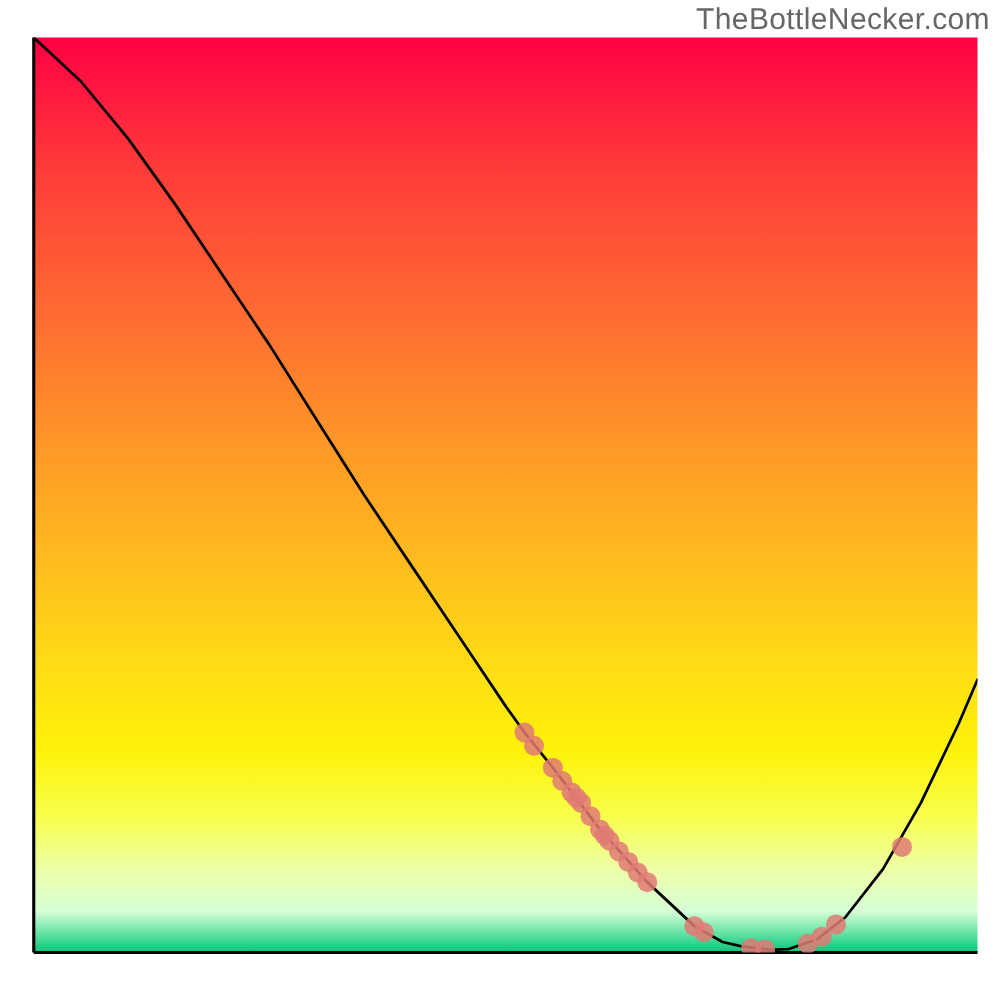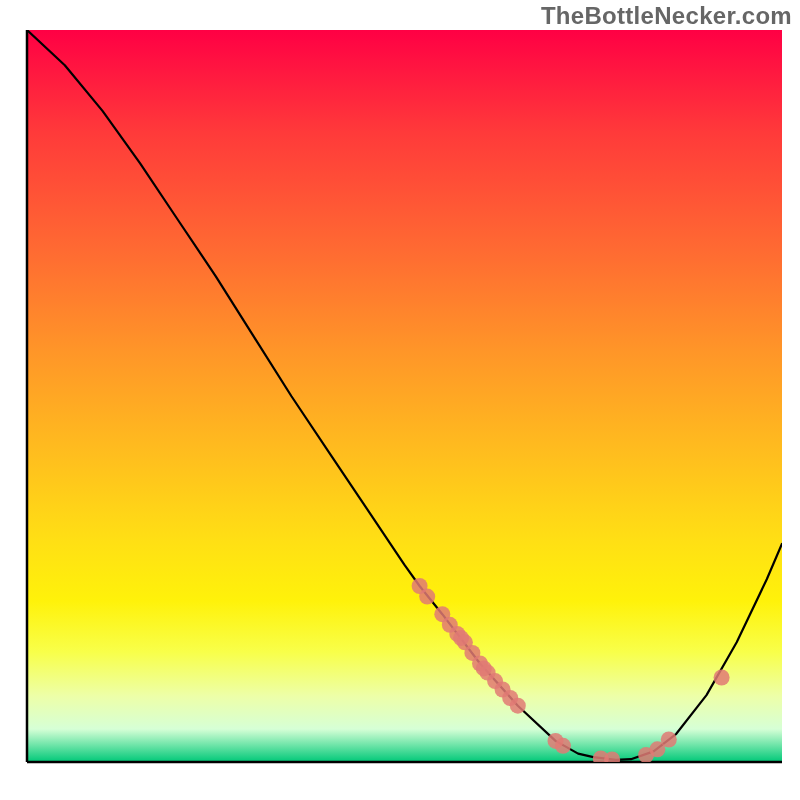--- a/index.html
+++ b/index.html
@@ -15,21 +15,21 @@
     position: relative;
     width: 800px;
     height: 800px;
   }
   .watermark {
     position: absolute;
     top: 2px;
     right: 8px;
     color: #666666;
     font-size: 24px;
-    font-weight: 700;
+    font-weight: 400;
     letter-spacing: 0.3px;
     z-index: 5;
   }
   svg.chart {
     position: absolute;
     left: 0;
     top: 0;
     width: 800px;
     height: 800px;
   }

